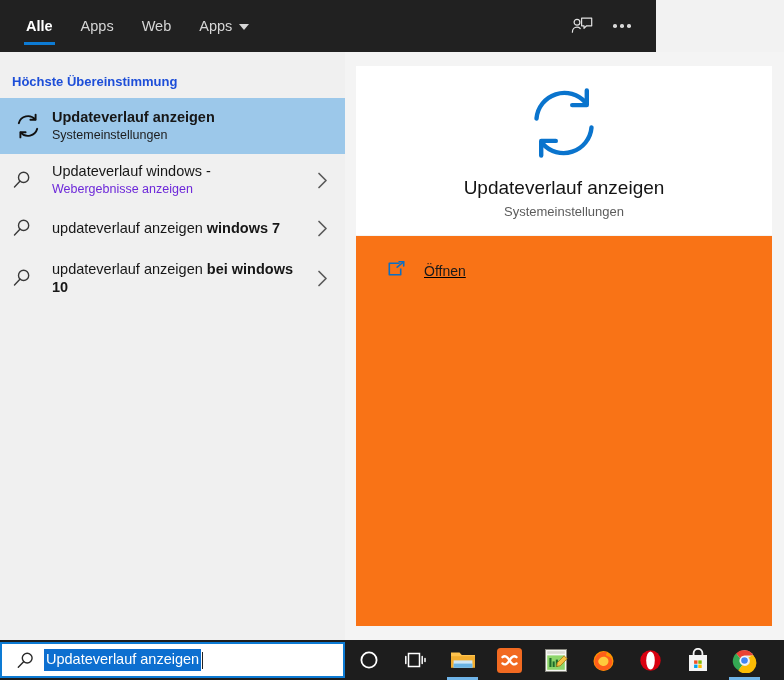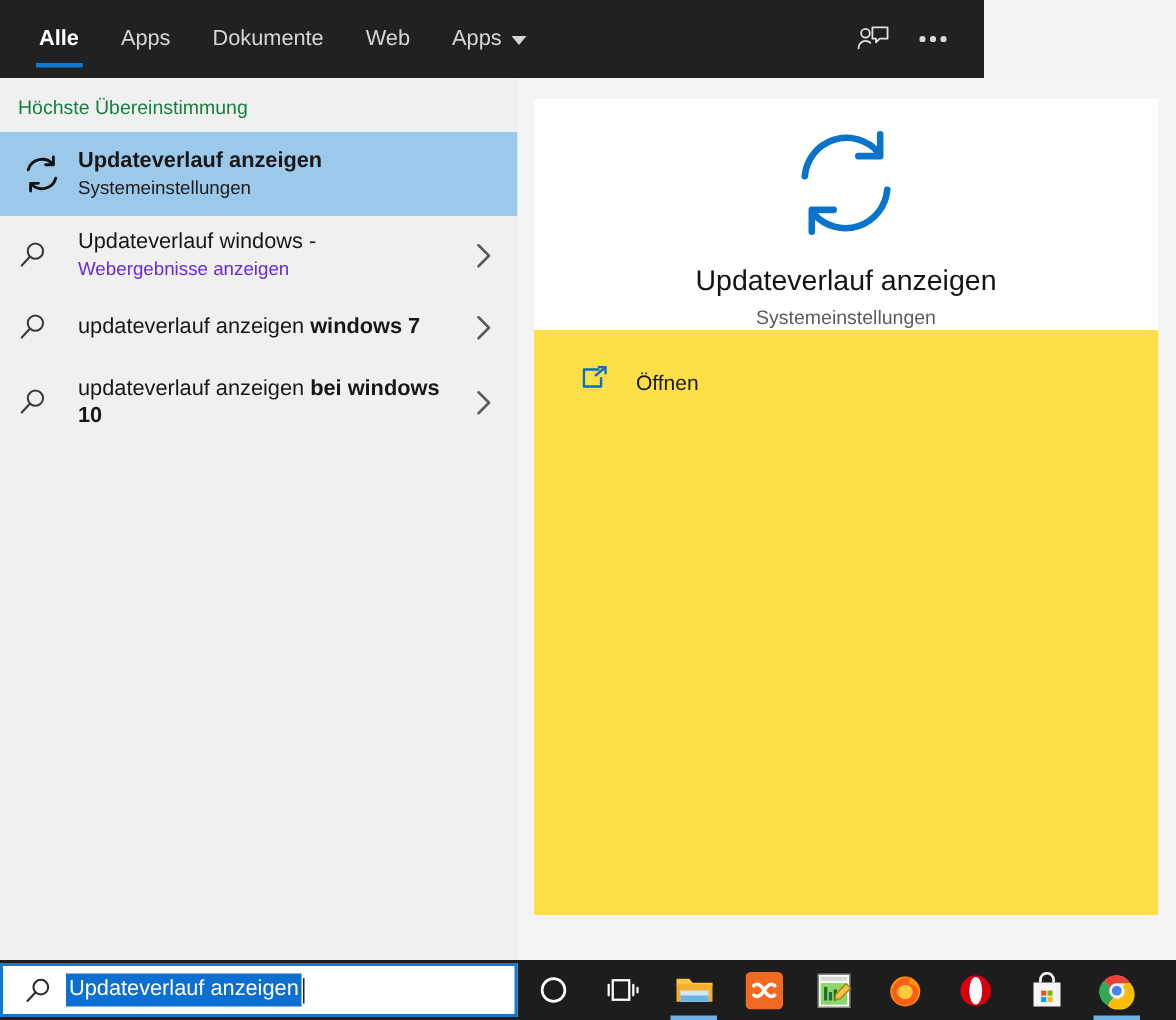--- a/index.html
+++ b/index.html
@@ -88,23 +88,23 @@
   
   .leftpanel {
     position: absolute;
     left: 0; top: 52px;
     width: 345px;
     height: 588px;
     background: #f0f0f0;
   }
   .section-header {
     font-size: 13px;
-    color: #15803d;
-    font-weight: normal;
-    padding: 12px 0 9px 12px;
+    color: #1d4ed8;
+    font-weight: bold;
+    padding: 22px 0 9px 12px;
     user-select: none;
   }
   .result-row {
     display: flex;
     align-items: center;
     padding: 0 12px 0 12px;
     min-height: 48px;
     cursor: default;
     user-select: none;
   }
@@ -170,24 +170,25 @@
     color: #141414;
     margin-top: 10px;
   }
   .preview-sub {
     font-size: 13px;
     color: #5c5c5c;
     margin-top: 5px;
   }
   .action-card {
     position: absolute;
-    left: 11px; top: 168px;
+    left: 11px; top: 184px;
     width: 416px;
     height: 390px;
-    background: #fde047;
+    background: #f97316;
+    text-decoration: underline;
   }
   .action-row {
     display: flex;
     align-items: center;
     height: 46px;
     padding-left: 31px;
     cursor: default;
     user-select: none;
   }
   .action-label {
@@ -270,23 +271,20 @@
 
       <div class="tab active">
         <span>Alle</span>
         <span class="tab-underline"></span>
       </div>
 
       <div class="tab">
         <span>Apps</span>
       </div>
 
-      <div class="tab">
-        <span>Dokumente</span>
-      </div>
 
       <div class="tab">
         <span>Web</span>
       </div>
 
       <div class="tab">
         <span>Apps</span>
         <span class="caret"></span>
       </div>
 

